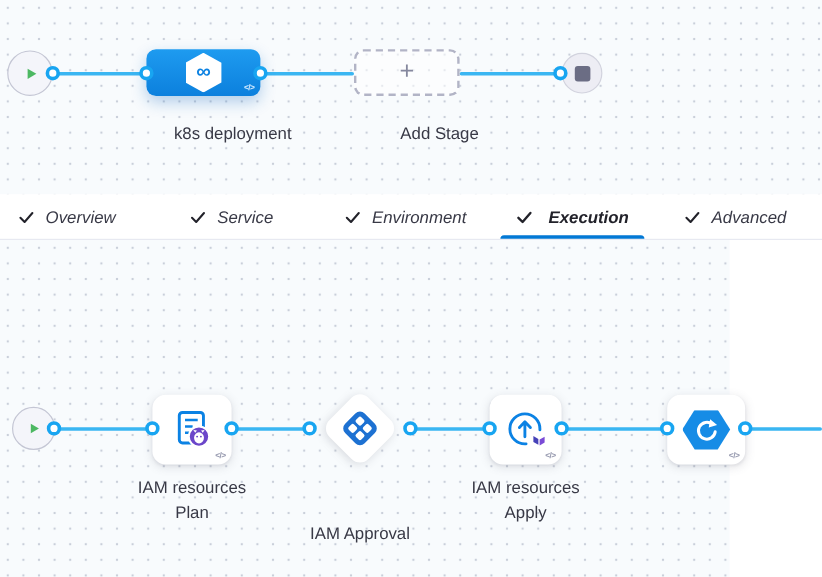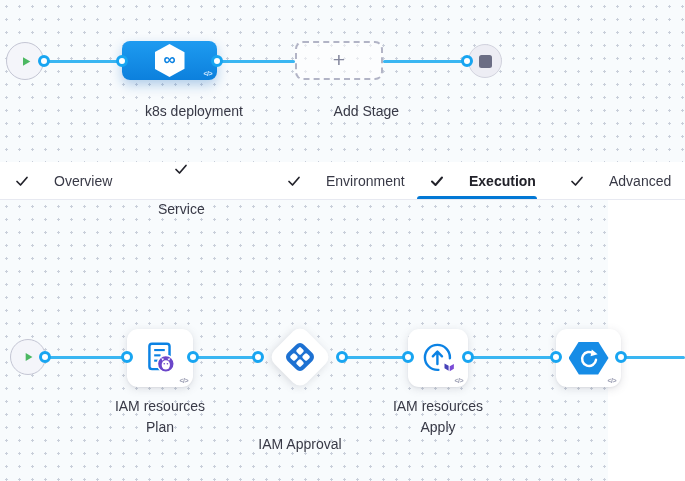--- a/index.html
+++ b/index.html
@@ -39,22 +39,22 @@
                 letter-spacing:-.5px; color:#cfe9ff; }
   .code-glyph.gray { color:#989bb0; }
   .add-stage { position:absolute; left:295px; top:41px; width:88px; height:39px; border:2px dashed #b2b4c6;
                border-radius:8px; background:rgba(255,255,255,.55); display:flex; align-items:center; justify-content:center; z-index:3;}
   .plus { font-size:21px; font-weight:300; color:#85889e; line-height:1; margin-top:-2px;}
   .node-label { position:absolute; font-size:14px; color:#383946; text-align:right; }
 
   
   .tabbar { position:absolute; left:0; top:162px; width:685px; height:38px; background:#fff;
             border-bottom:1px solid #e7e9f1; z-index:6; }
-  .tab { position:absolute; top:0; height:100%; display:flex; align-items:center; gap:25px;
-         padding:0 13px; cursor:pointer; font-size:14px; color:#383946; }
+  .tab { position:absolute; top:0; height:100%; display:flex; align-items:center; gap:9px;
+         padding:0 13px; cursor:pointer; font-size:14px; color:#383946;font-style:italic; }
   .tab.active { font-weight:bold; color:#22222a; }
   .tab-underline { position:absolute; left:0; right:0; bottom:0; height:3px;
                    background:#0278d5; border-radius:3px 3px 0 0; }
   .check { flex:0 0 auto; }
 
   
   .step-card { position:absolute; top:129px; height:58px; background:#fff; border-radius:11px;
                box-shadow:0 2px 8px rgba(96,97,112,.18), 0 1px 2px rgba(40,41,61,.06);
                display:flex; align-items:center; justify-content:center; z-index:3; }
   .diamond { position:absolute; left:277px; top:134px; width:46px; height:46px; background:#fff;
@@ -112,21 +112,21 @@
 
   <div class="tabbar">
 
     <div class="tab" style="left:2px;">
       <svg class="check" width="14" height="14" viewBox="0 0 14 14">
         <path d="M2 7.5 L5.5 11 L12 3.5" stroke="#22222a" stroke-width="1.7" fill="none" stroke-linecap="round" stroke-linejoin="round"></path>
       </svg>
       <span>Overview</span>
     </div>
 
-    <div class="tab" style="left:145px;flex-direction:column;">
+    <div class="tab" style="left:145px;">
       <svg class="check" width="14" height="14" viewBox="0 0 14 14">
         <path d="M2 7.5 L5.5 11 L12 3.5" stroke="#22222a" stroke-width="1.7" fill="none" stroke-linecap="round" stroke-linejoin="round"></path>
       </svg>
       <span>Service</span>
     </div>
 
     <div class="tab" style="left:274px;">
       <svg class="check" width="14" height="14" viewBox="0 0 14 14">
         <path d="M2 7.5 L5.5 11 L12 3.5" stroke="#22222a" stroke-width="1.7" fill="none" stroke-linecap="round" stroke-linejoin="round"></path>
       </svg>

